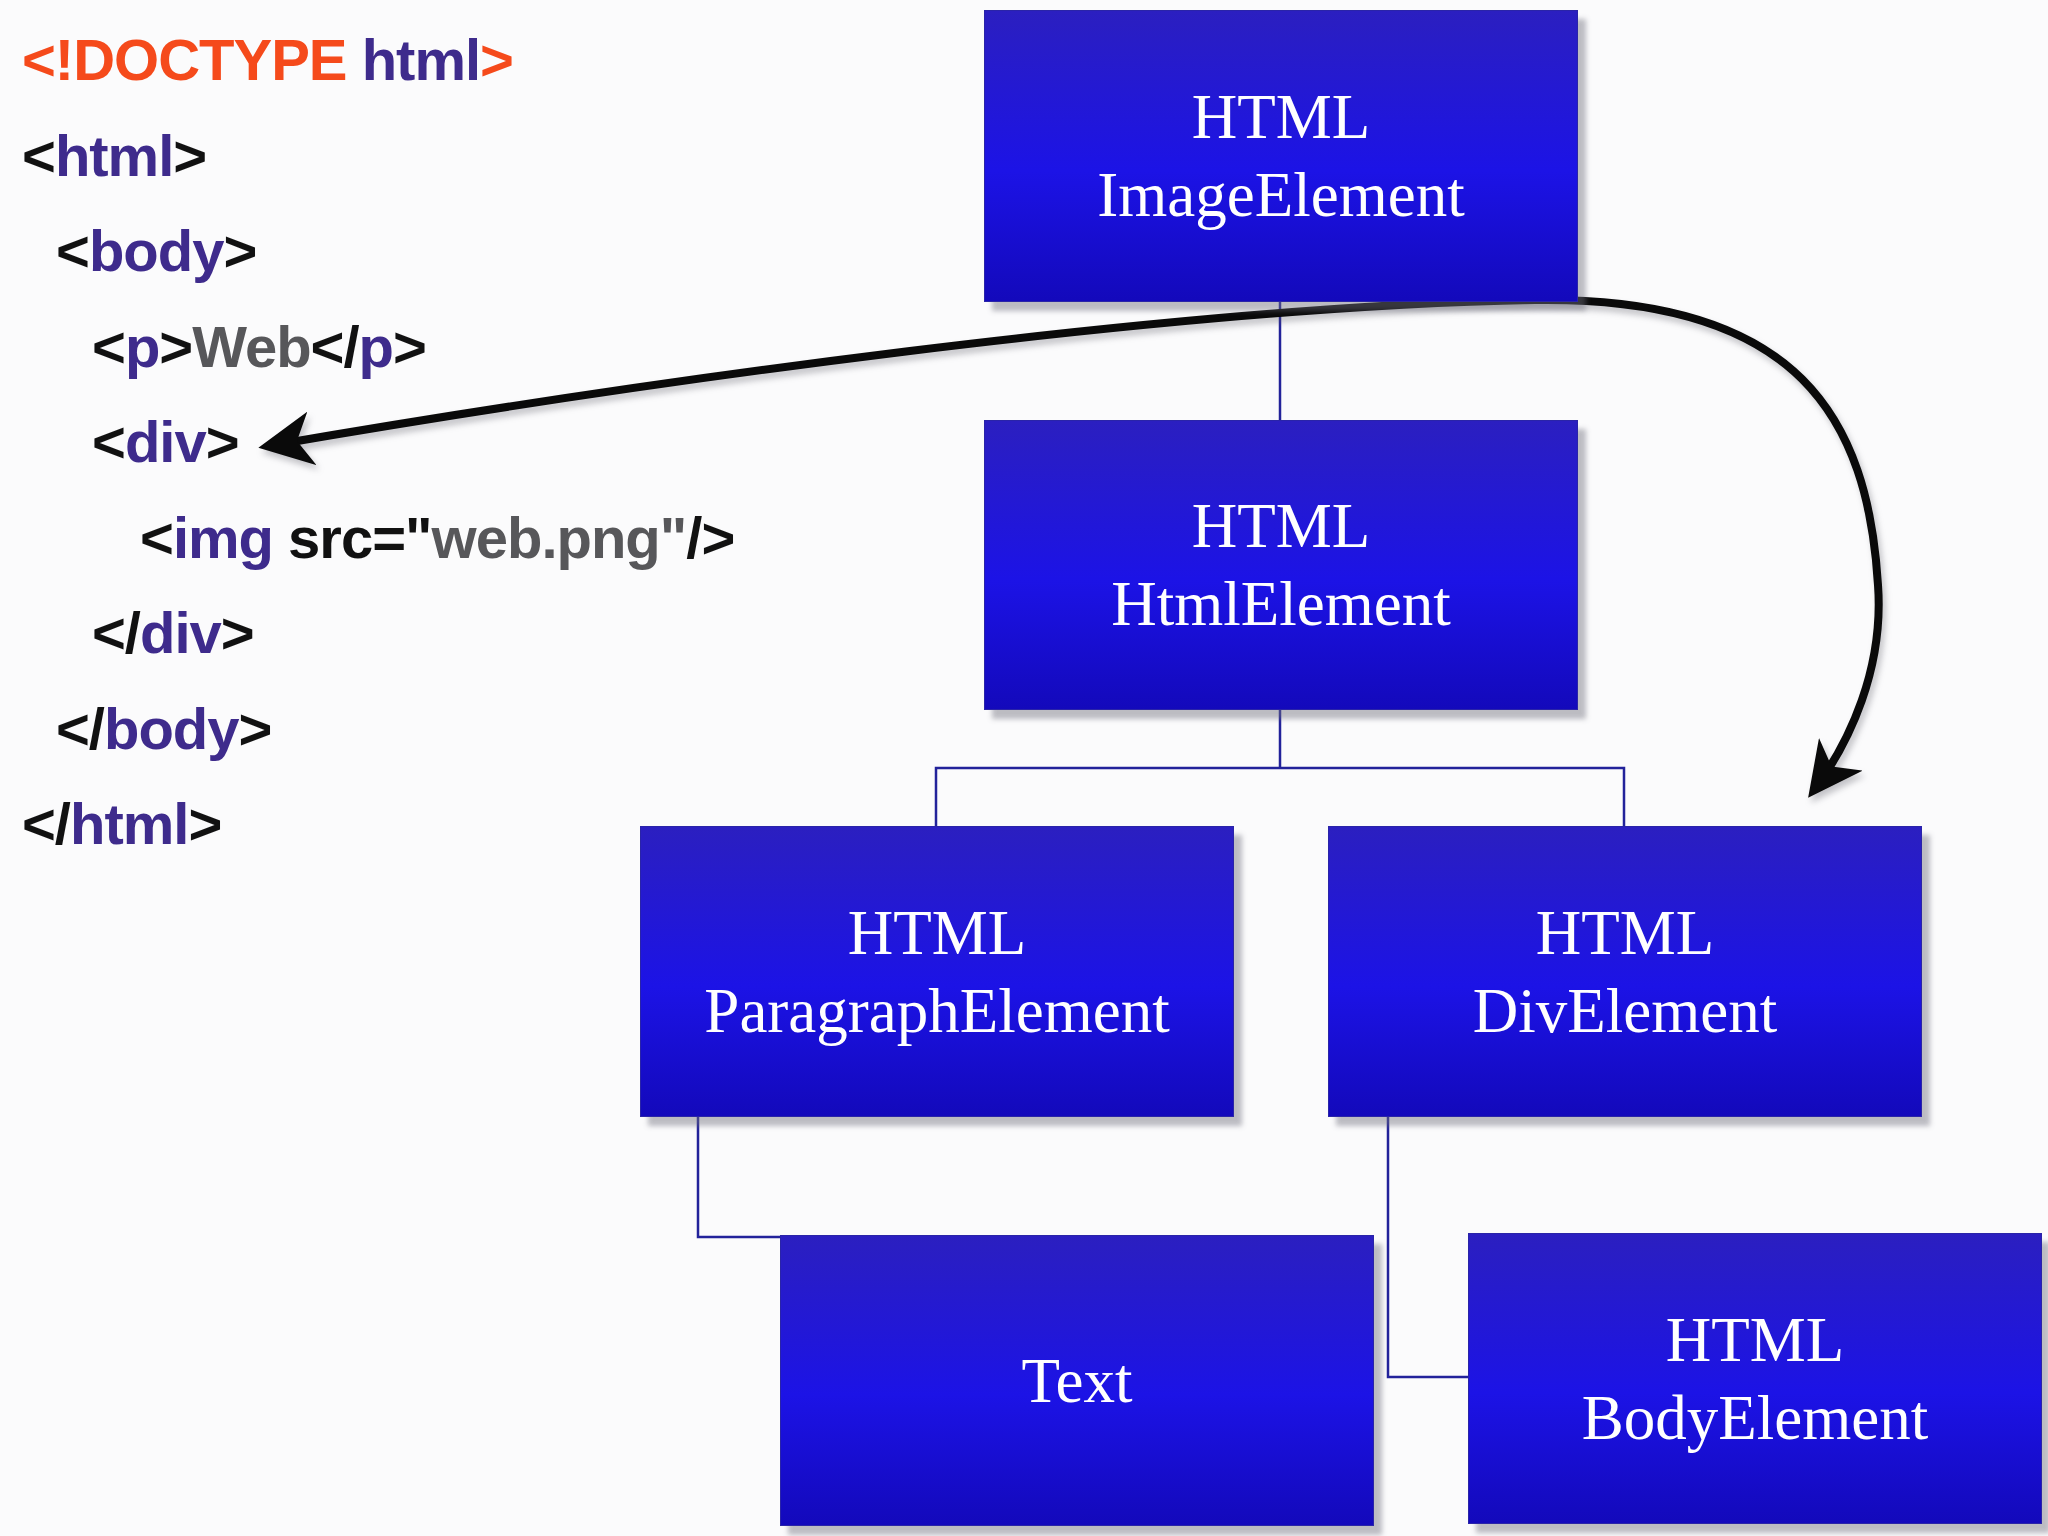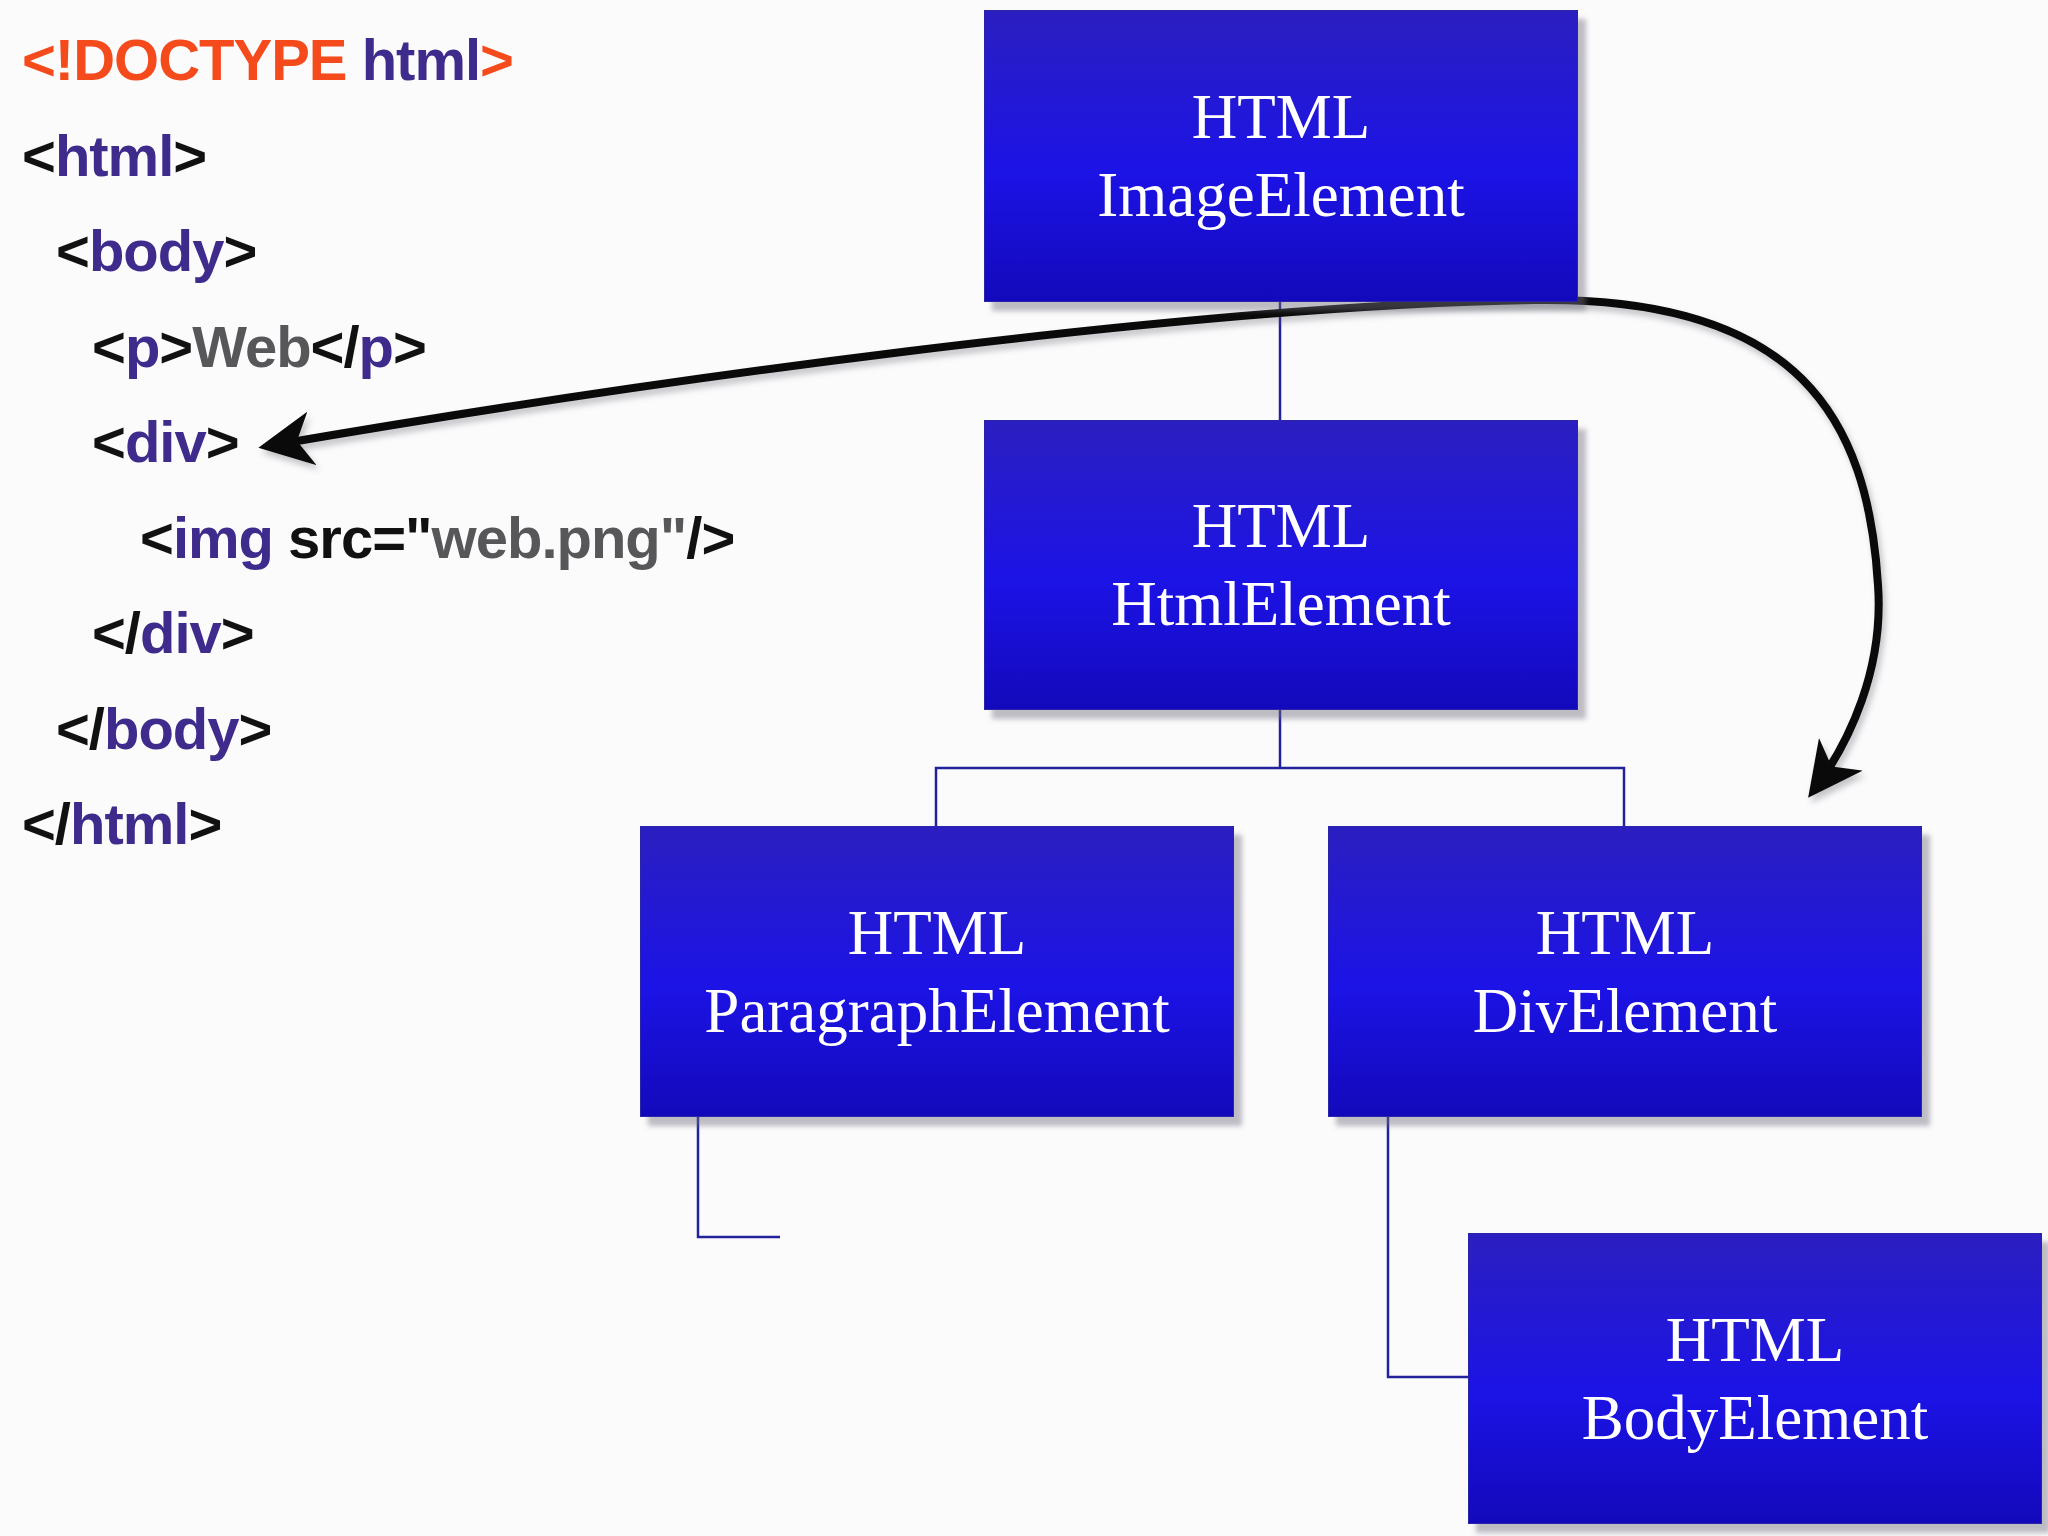--- a/index.html
+++ b/index.html
@@ -107,20 +107,26 @@
     </div>
   </div>
 
   <div class="tree-node" id="node-div" style="background: linear-gradient(rgb(43, 31, 192) 0%, rgb(28, 19, 230) 55%, rgb(19, 9, 187) 100%); color: rgb(255, 255, 255);">
     <div class="node-label">
       <span>HTML</span>
       <span>DivElement</span>
     </div>
   </div>
 
+  <div class="tree-node" id="node-text" style="background: linear-gradient(rgb(43, 31, 192) 0%, rgb(28, 19, 230) 55%, rgb(19, 9, 187) 100%); color: rgb(255, 255, 255);">
+    <div class="node-label">
+      <span>Text</span>
+      <span></span>
+    </div>
+  </div>
 
   <div class="tree-node" id="node-image" style="background: linear-gradient(rgb(43, 31, 192) 0%, rgb(28, 19, 230) 55%, rgb(19, 9, 187) 100%); color: rgb(255, 255, 255);">
     <div class="node-label">
       <span>HTML</span>
       <span>BodyElement</span>
     </div>
   </div>
 
 </div>
 

